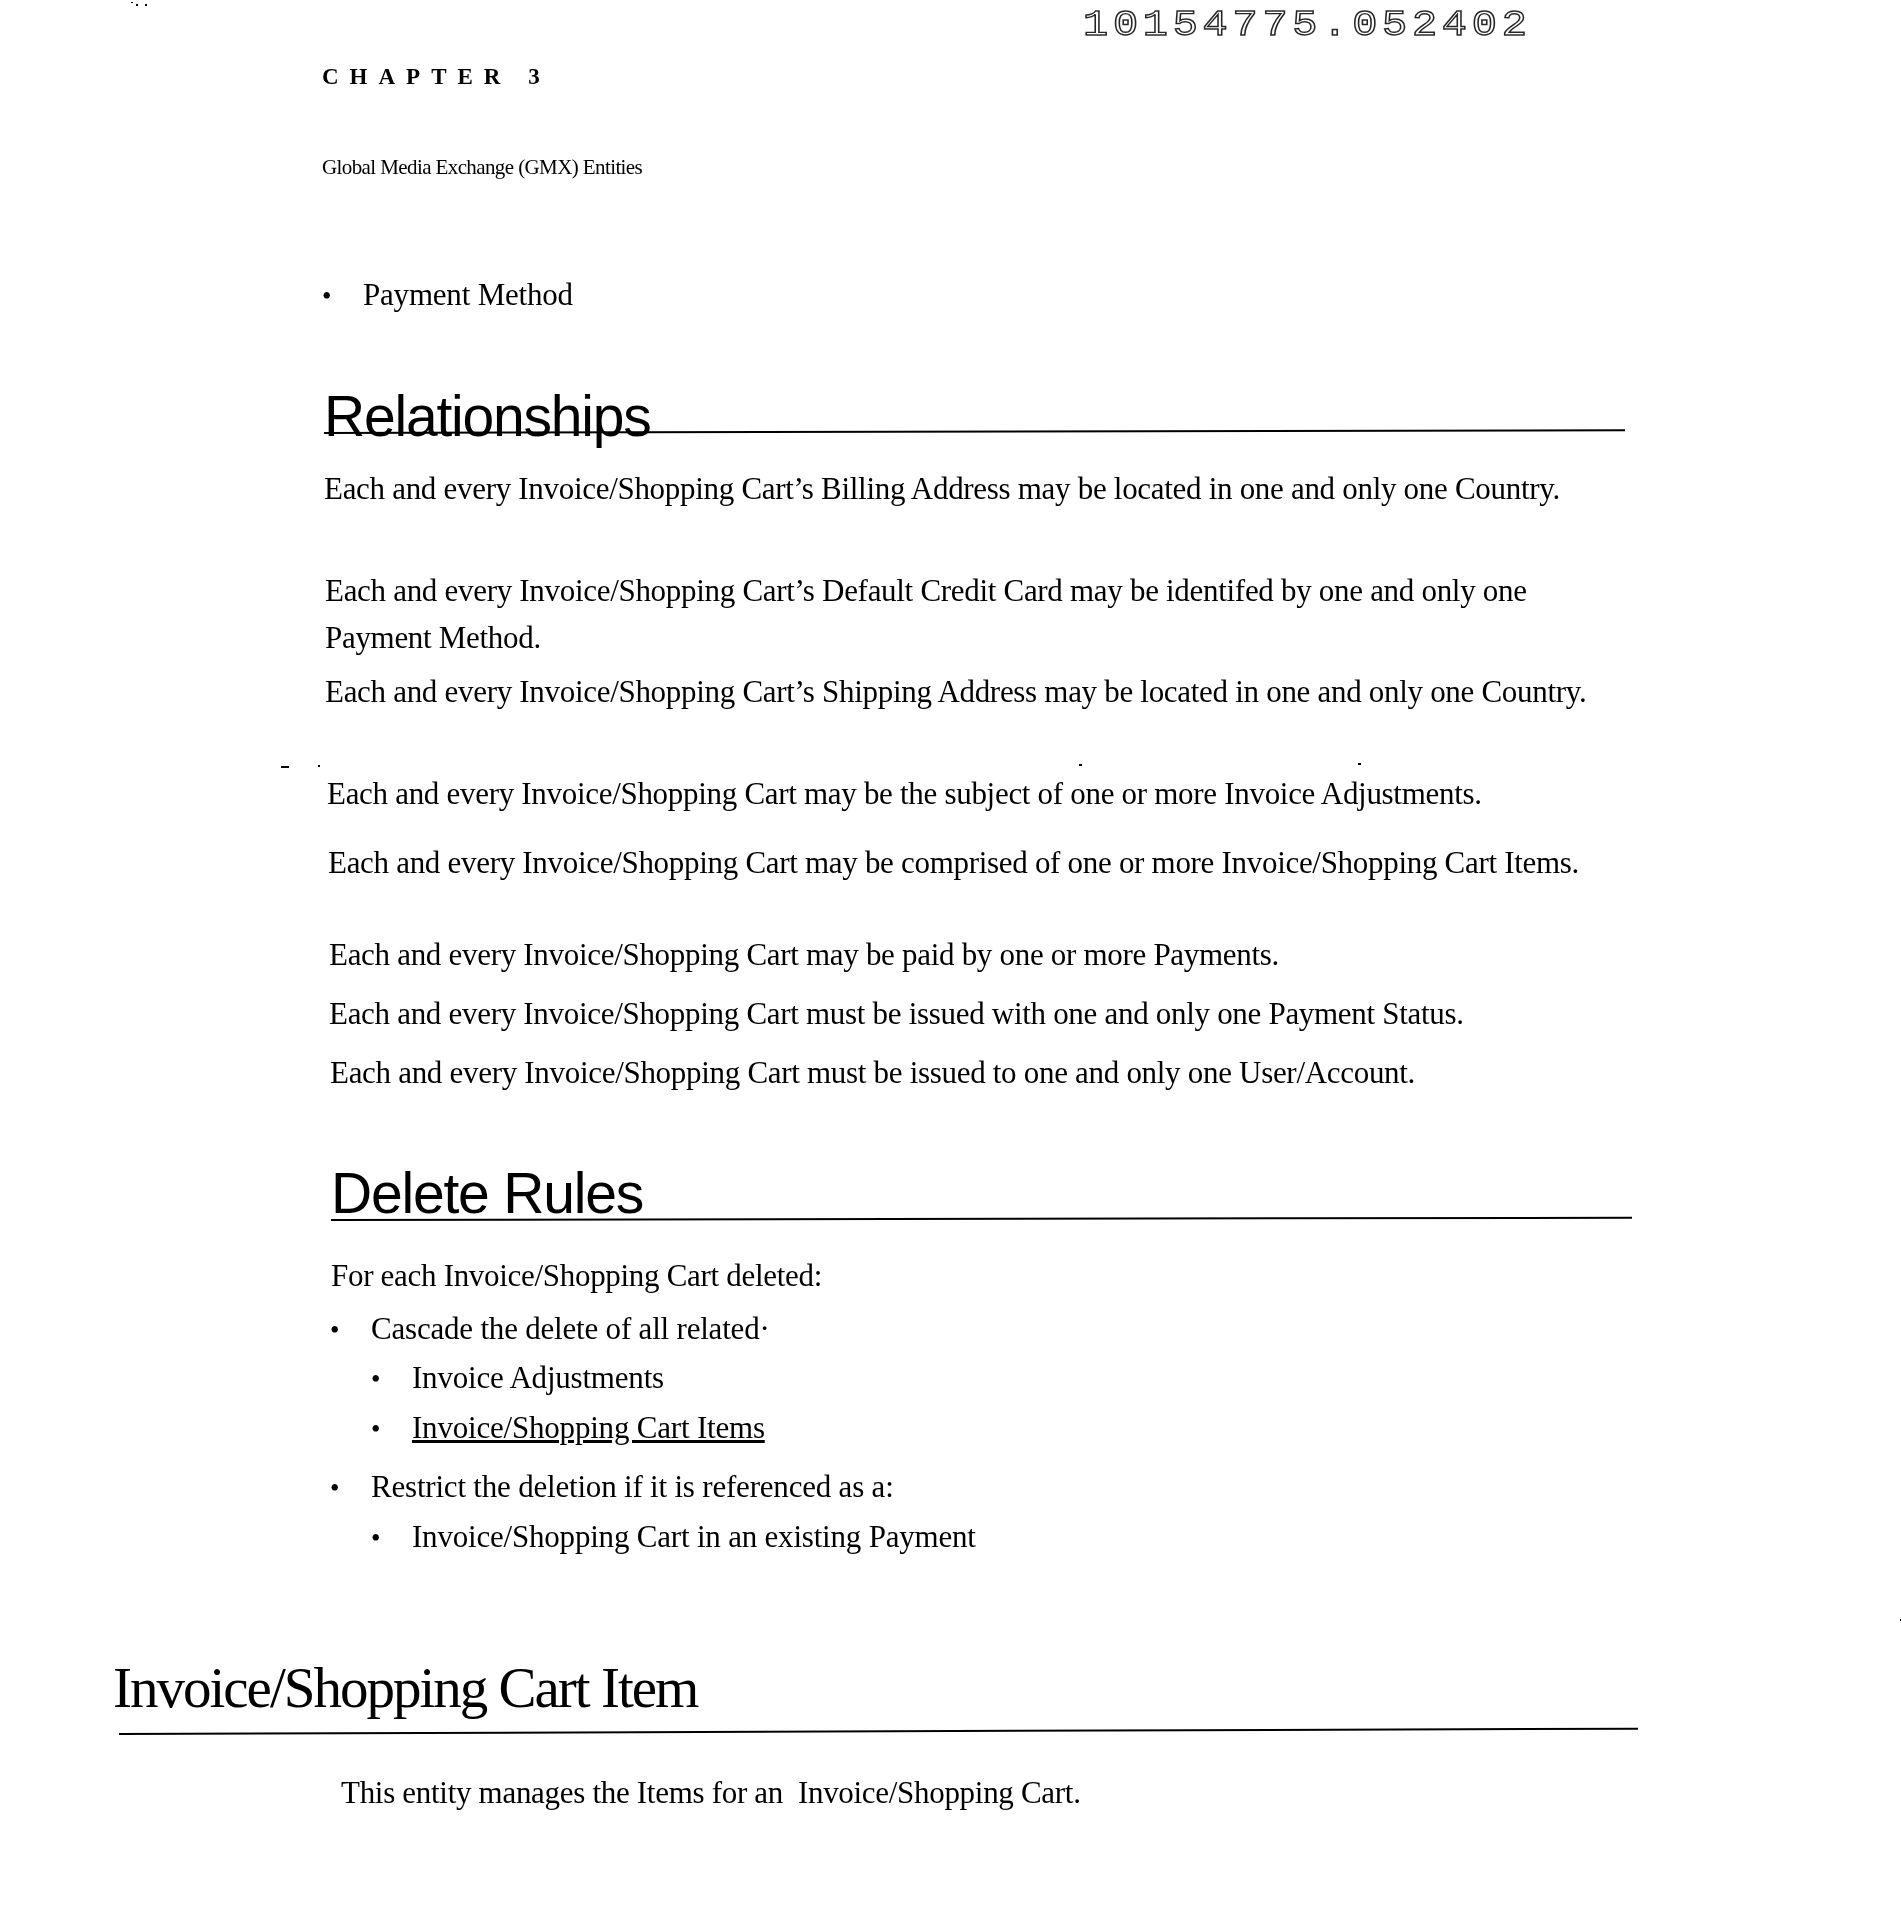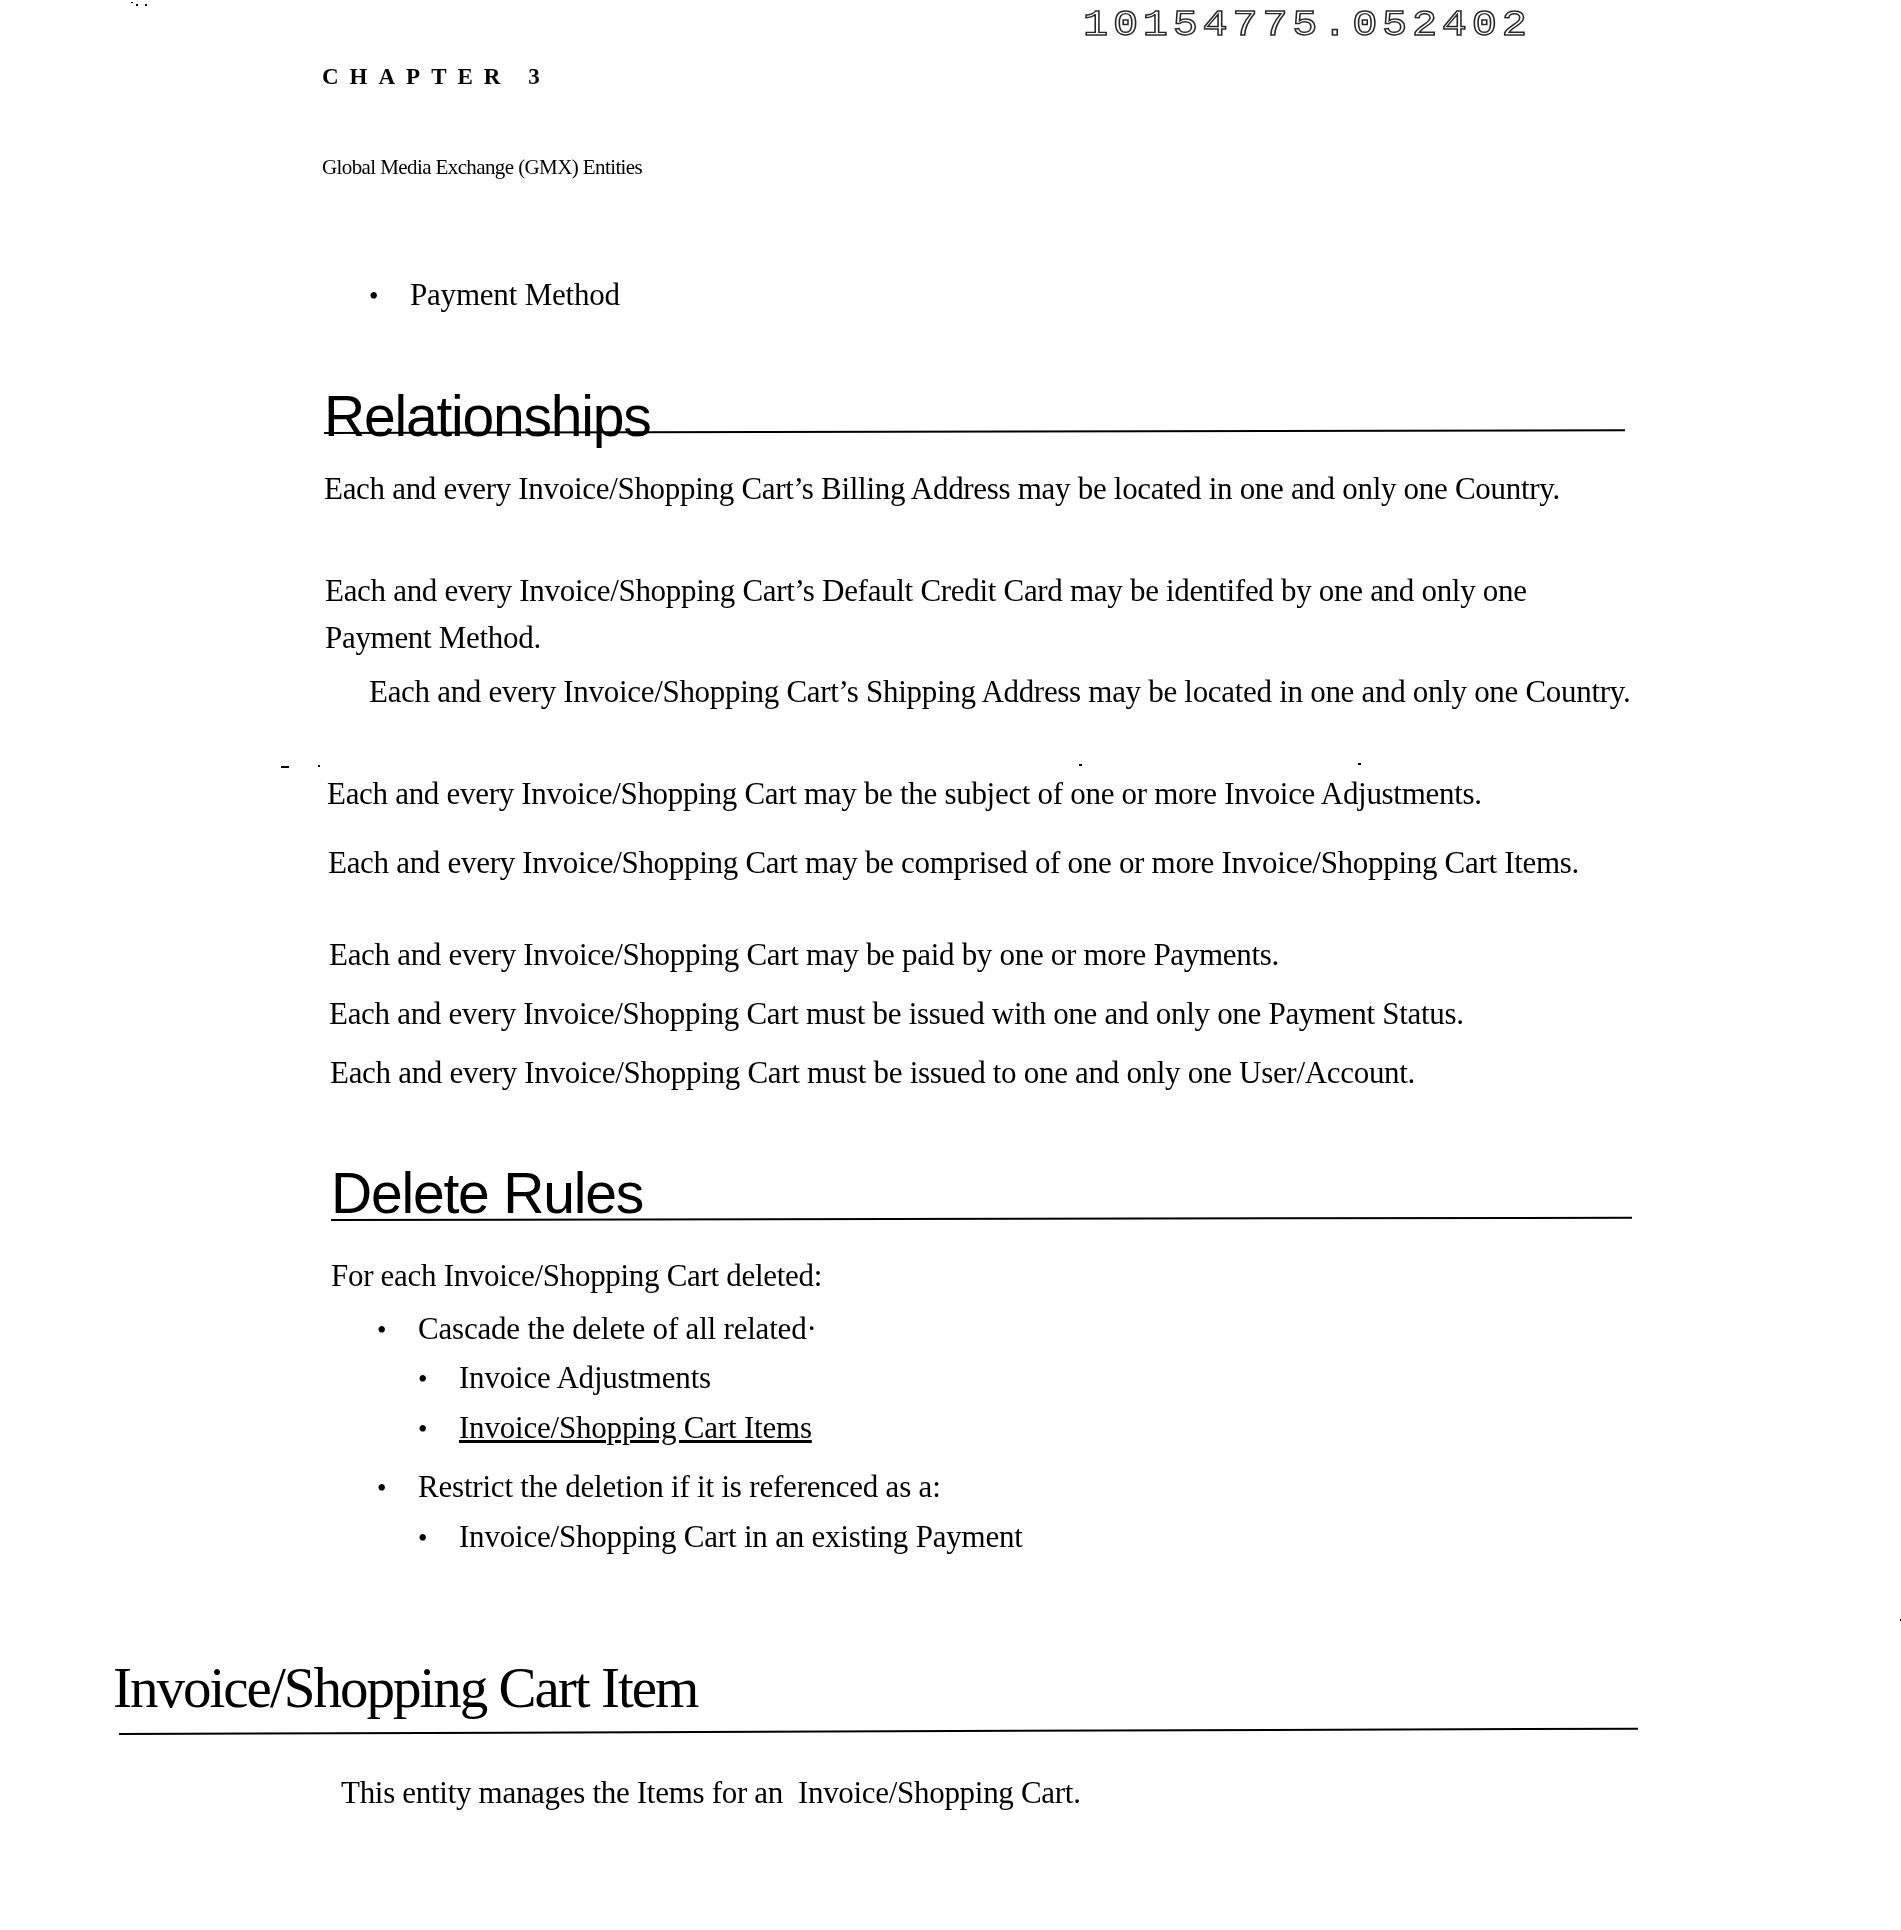--- a/index.html
+++ b/index.html
@@ -45,21 +45,20 @@
       left: 322px; top: 155px;
       font-family: Liberation Serif, serif;
       font-size: 21px;
       letter-spacing: -0.6px;
     }
 
     .bullet-line {
       font-size: 31px;
       white-space: nowrap;
       letter-spacing: -0.2px;
-      margin-left: 47px;
     }
     .bullet-line .dot {
       display: inline-block;
       width: 41px;
       font-size: 27px;
     }
 
     .section-heading {
       font-family: "Liberation Sans", sans-serif;
       font-size: 57px;
@@ -103,21 +102,21 @@
 
 <div class="abs bullet-line" style="left:322px;top:277px;">
   <span class="dot">•</span><span>Payment Method</span>
 </div>
 
 <div class="abs section-heading" style="left:324px;top:383px;">Relationships</div>
 <div class="abs rule" style="left:324px;top:432px;width:1301px;transform:rotate(-0.12deg);transform-origin:left;"></div>
 
 <div class="abs para" style="left:324px;top:465px;">Each and every Invoice/Shopping Cart’s Billing Address may be located in one and only one Country.</div>
 <div class="abs para" style="left:325px;top:567px;">Each and every Invoice/Shopping Cart’s Default Credit Card may be identifed by one and only one Payment Method.</div>
-<div class="abs para" style="left:325px;top:668px;margin-left:44px;">Each and every Invoice/Shopping Cart’s Shipping Address may be located in one and only one Country.</div>
+<div class="abs para" style="left:325px;top:668px;">Each and every Invoice/Shopping Cart’s Shipping Address may be located in one and only one Country.</div>
 <div class="abs para" style="left:327px;top:770px;width:1336px;">Each and every Invoice/Shopping Cart may be the subject of one or more Invoice Adjustments.</div>
 <div class="abs para" style="left:328px;top:829px;margin-top:10px;">Each and every Invoice/Shopping Cart may be comprised of one or more Invoice/Shopping Cart Items.</div>
 <div class="abs para" style="left:329px;top:931px;">Each and every Invoice/Shopping Cart may be paid by one or more Payments.</div>
 <div class="abs para" style="left:329px;top:990px;width:1336px;">Each and every Invoice/Shopping Cart must be issued with one and only one Payment Status.</div>
 <div class="abs para" style="left:330px;top:1049px;">Each and every Invoice/Shopping Cart must be issued to one and only one User/Account.</div>
 
 <div class="abs section-heading" style="left:331px;top:1160px;">Delete Rules</div>
 <div class="abs rule" style="left:331px;top:1219px;width:1301px;transform:rotate(-0.1deg);transform-origin:left;"></div>
 
 <div class="abs para" style="left:331px;top:1252px;">For each Invoice/Shopping Cart deleted:</div>

